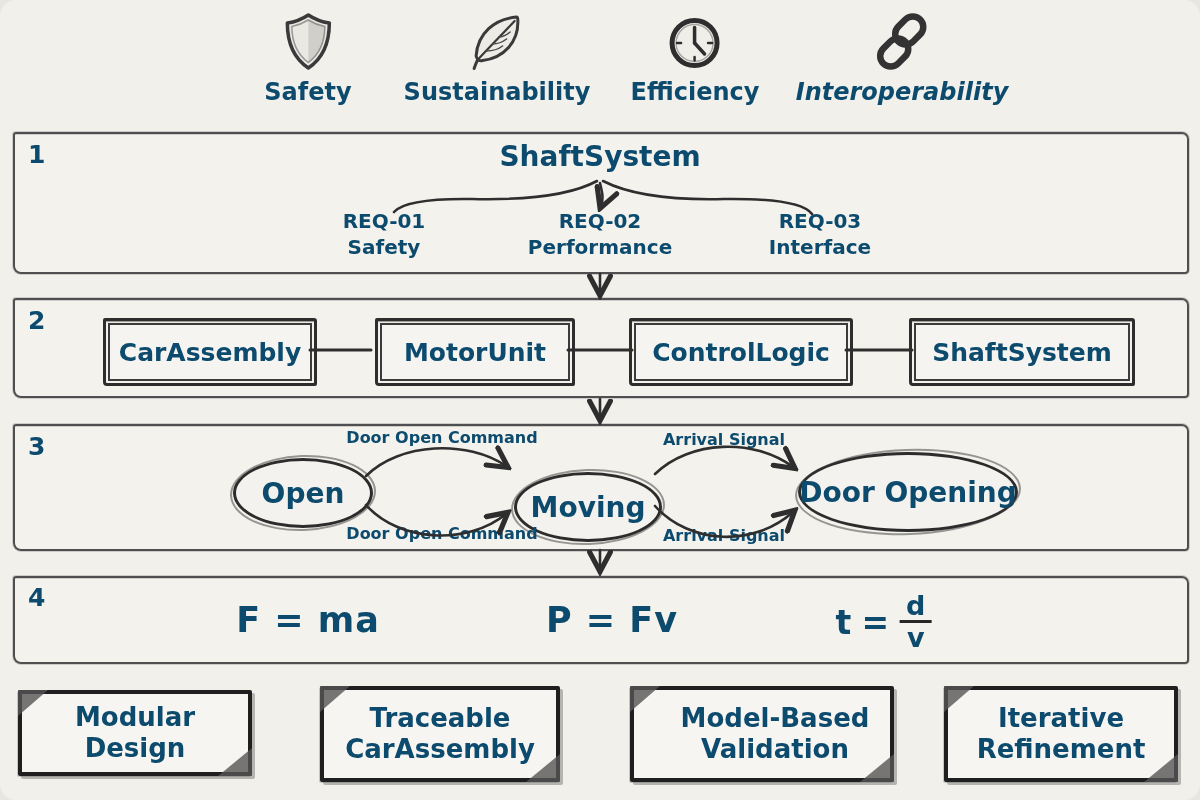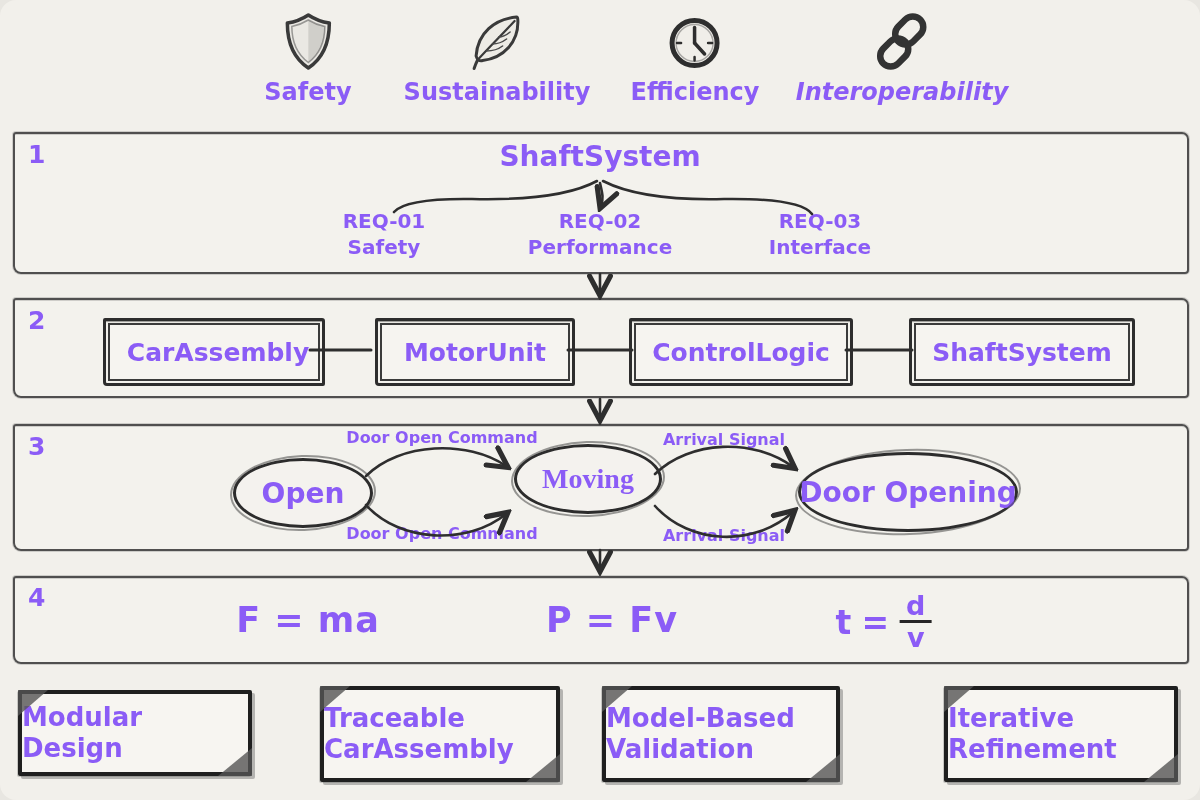--- a/index.html
+++ b/index.html
@@ -1,19 +1,19 @@
 <!DOCTYPE html>
 <html><head>
 <meta charset="utf-8">
 <style>
   html,body{margin:0;padding:0;background:#e8e6e1;}
   .canvas{
     position:relative;width:1200px;height:800px;overflow:hidden;
     background:#f2f0eb;
-    font-family:"DejaVu Sans",sans-serif;color:#8b5cf6;border-radius:16px;
+    font-family:"DejaVu Sans",sans-serif;color:#0c4a6e;border-radius:16px;
   }
   
   .value{position:absolute;top:10px;transform:translateX(-50%);
     display:flex;flex-direction:column;align-items:center;}
   .value .vicon{width:64px;height:64px;}
   .value .vlabel{font-size:24px;font-weight:bold;margin-top:4px;white-space:nowrap;}
   
   .frame{position:absolute;left:13px;width:1172px;
     border:2px solid rgba(62,62,62,.9);border-radius:3px 7px 4px 8px;
     box-shadow:0 0 0 1px rgba(110,110,110,.28), inset 0 2px 0 -1px rgba(90,90,90,.25);
@@ -41,21 +41,21 @@
   
   .formula{position:absolute;top:600px;transform:translateX(-50%);
     font-size:35px;font-weight:bold;letter-spacing:1px;white-space:nowrap;}
   .frac-formula{position:absolute;left:884px;top:592px;transform:translateX(-50%);
     display:flex;align-items:center;gap:10px;font-size:33px;font-weight:bold;}
   .frac{display:flex;flex-direction:column;align-items:center;font-size:27px;line-height:1.05;}
   .frac .den{border-top:3px solid #262626;padding-top:1px;}
   .frac .num,.frac .den{padding-left:7px;padding-right:7px;}
   
   .banner{position:absolute;background:#f7f5f1;border:4px solid #1f1f1f;border-radius:2px;
-    display:flex;align-items:center;justify-content:center;
+    display:flex;align-items:center;justify-content:center;text-align:center;
     font-size:26px;font-weight:bold;line-height:1.2;
     box-shadow:3px 3px 0 rgba(70,70,70,.35), -1px 1px 0 rgba(70,70,70,.25);}
   .banner::before{content:"";position:absolute;top:-4px;left:-4px;width:30px;height:26px;
     background:#555;clip-path:polygon(0 0,100% 0,0 100%);opacity:.8;}
   .banner::after{content:"";position:absolute;bottom:-4px;right:-4px;width:34px;height:28px;
     background:#555;clip-path:polygon(100% 0,100% 100%,0 100%);opacity:.8;}
   
   .overlay{position:absolute;inset:0;width:1200px;height:800px;pointer-events:none;z-index:5;}
 </style>
 </head>
@@ -121,37 +121,37 @@
   </div>
   <div class="req-item" style="left:600px;">
     <div>REQ-02</div>
     <div>Performance</div>
   </div>
   <div class="req-item" style="left:820px;">
     <div>REQ-03</div>
     <div>Interface</div>
   </div>
 
-  <div class="comp" style="left:108px;width:200px;padding-left:8px;">
+  <div class="comp" style="left:108px;width:200px;">
     <span>CarAssembly</span>
     </div>
   <div class="comp" style="left:380px;width:186px;">
     <span>MotorUnit</span>
     </div>
   <div class="comp" style="left:634px;width:210px;">
     <span>ControlLogic</span>
     </div>
   <div class="comp" style="left:914px;width:212px;">
     <span>ShaftSystem</span>
     </div>
 
   <div class="state" style="left:233px;top:458px;width:134px;height:64px;">
     <span>Open</span>
     </div>
-  <div class="state" style="left:514px;top:444px;width:142px;height:64px;font-family:Liberation Serif, serif;">
+  <div class="state" style="left:514px;top:472px;width:142px;height:64px;">
     <span>Moving</span>
     </div>
   <div class="state" style="left:798px;top:452px;width:214px;height:74px;">
     <span>Door Opening</span>
     </div>
 
   <div class="trans-label" style="left:442px;top:428px;">Door Open Command</div>
   <div class="trans-label" style="left:442px;top:524px;">Door Open Command</div>
   <div class="trans-label" style="left:724px;top:430px;">Arrival Signal</div>
   <div class="trans-label" style="left:724px;top:526px;">Arrival Signal</div>
@@ -166,21 +166,21 @@
       <span class="den">v</span>
     </span>
   </div>
 
   <div class="banner" style="left:18px;top:690px;width:226px;height:78px;">
     <span>Modular Design</span>
     </div>
   <div class="banner" style="left:320px;top:686px;width:232px;height:88px;">
     <span>Traceable CarAssembly</span>
     </div>
-  <div class="banner" style="left:602px;top:686px;width:230px;height:88px;">
+  <div class="banner" style="left:630px;top:686px;width:230px;height:88px;padding-left:26px;">
     <span>Model-Based Validation</span>
     </div>
   <div class="banner" style="left:944px;top:686px;width:226px;height:88px;">
     <span>Iterative Refinement</span>
     </div>
 
   <svg class="overlay" viewBox="0 0 1200 800">
     <defs>
       <marker id="arr" markerWidth="10" markerHeight="10" refX="7.5" refY="5" orient="auto">
         <path d="M1,1 L8.5,5 L1,9" fill="none" stroke="#2e2e2e" stroke-width="2" stroke-linecap="round"></path>

